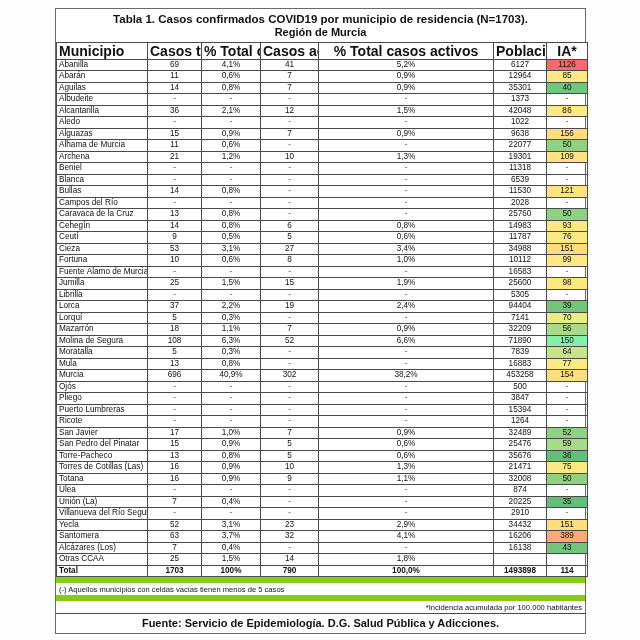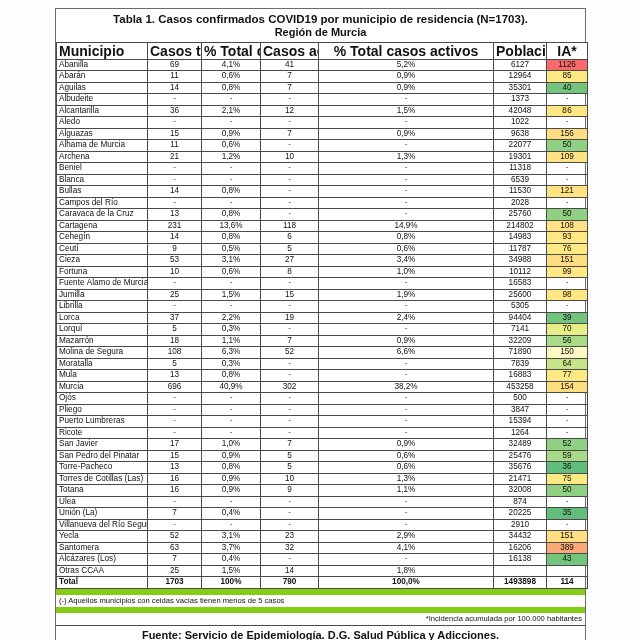--- a/index.html
+++ b/index.html
@@ -199,29 +199,20 @@
         <tr>
           <td class="muni">Caravaca de la Cruz</td>
           <td>13</td>
           <td>0,8%</td>
           <td class="dash">-</td>
           <td class="dash">-</td>
           <td>25760</td>
           <td style="background: rgb(144, 208, 131);">50</td>
         </tr>
         <tr>
-          <td class="muni">Cartagena</td>
-          <td>231</td>
-          <td>13,6%</td>
-          <td>118</td>
-          <td>14,9%</td>
-          <td>214802</td>
-          <td style="background: rgb(255, 227, 131);">108</td>
-        </tr>
-        <tr>
           <td class="muni">Cehegín</td>
           <td>14</td>
           <td>0,8%</td>
           <td>6</td>
           <td>0,8%</td>
           <td>14983</td>
           <td style="background: rgb(255, 232, 132);">93</td>
         </tr>
         <tr>
           <td class="muni">Ceutí</td>
@@ -304,21 +295,21 @@
           <td>32209</td>
           <td style="background: rgb(168, 218, 135); margin-left: 16px;">56</td>
         </tr>
         <tr>
           <td class="muni">Molina de Segura</td>
           <td>108</td>
           <td>6,3%</td>
           <td>52</td>
           <td>6,6%</td>
           <td>71890</td>
-          <td style="background: #fef9c3;">150</td>
+          <td style="background: #86efac;">150</td>
         </tr>
         <tr>
           <td class="muni">Moratalla</td>
           <td>5</td>
           <td>0,3%</td>
           <td class="dash">-</td>
           <td class="dash">-</td>
           <td>7839</td>
           <td style="background: rgb(200, 228, 137);">64</td>
         </tr>

